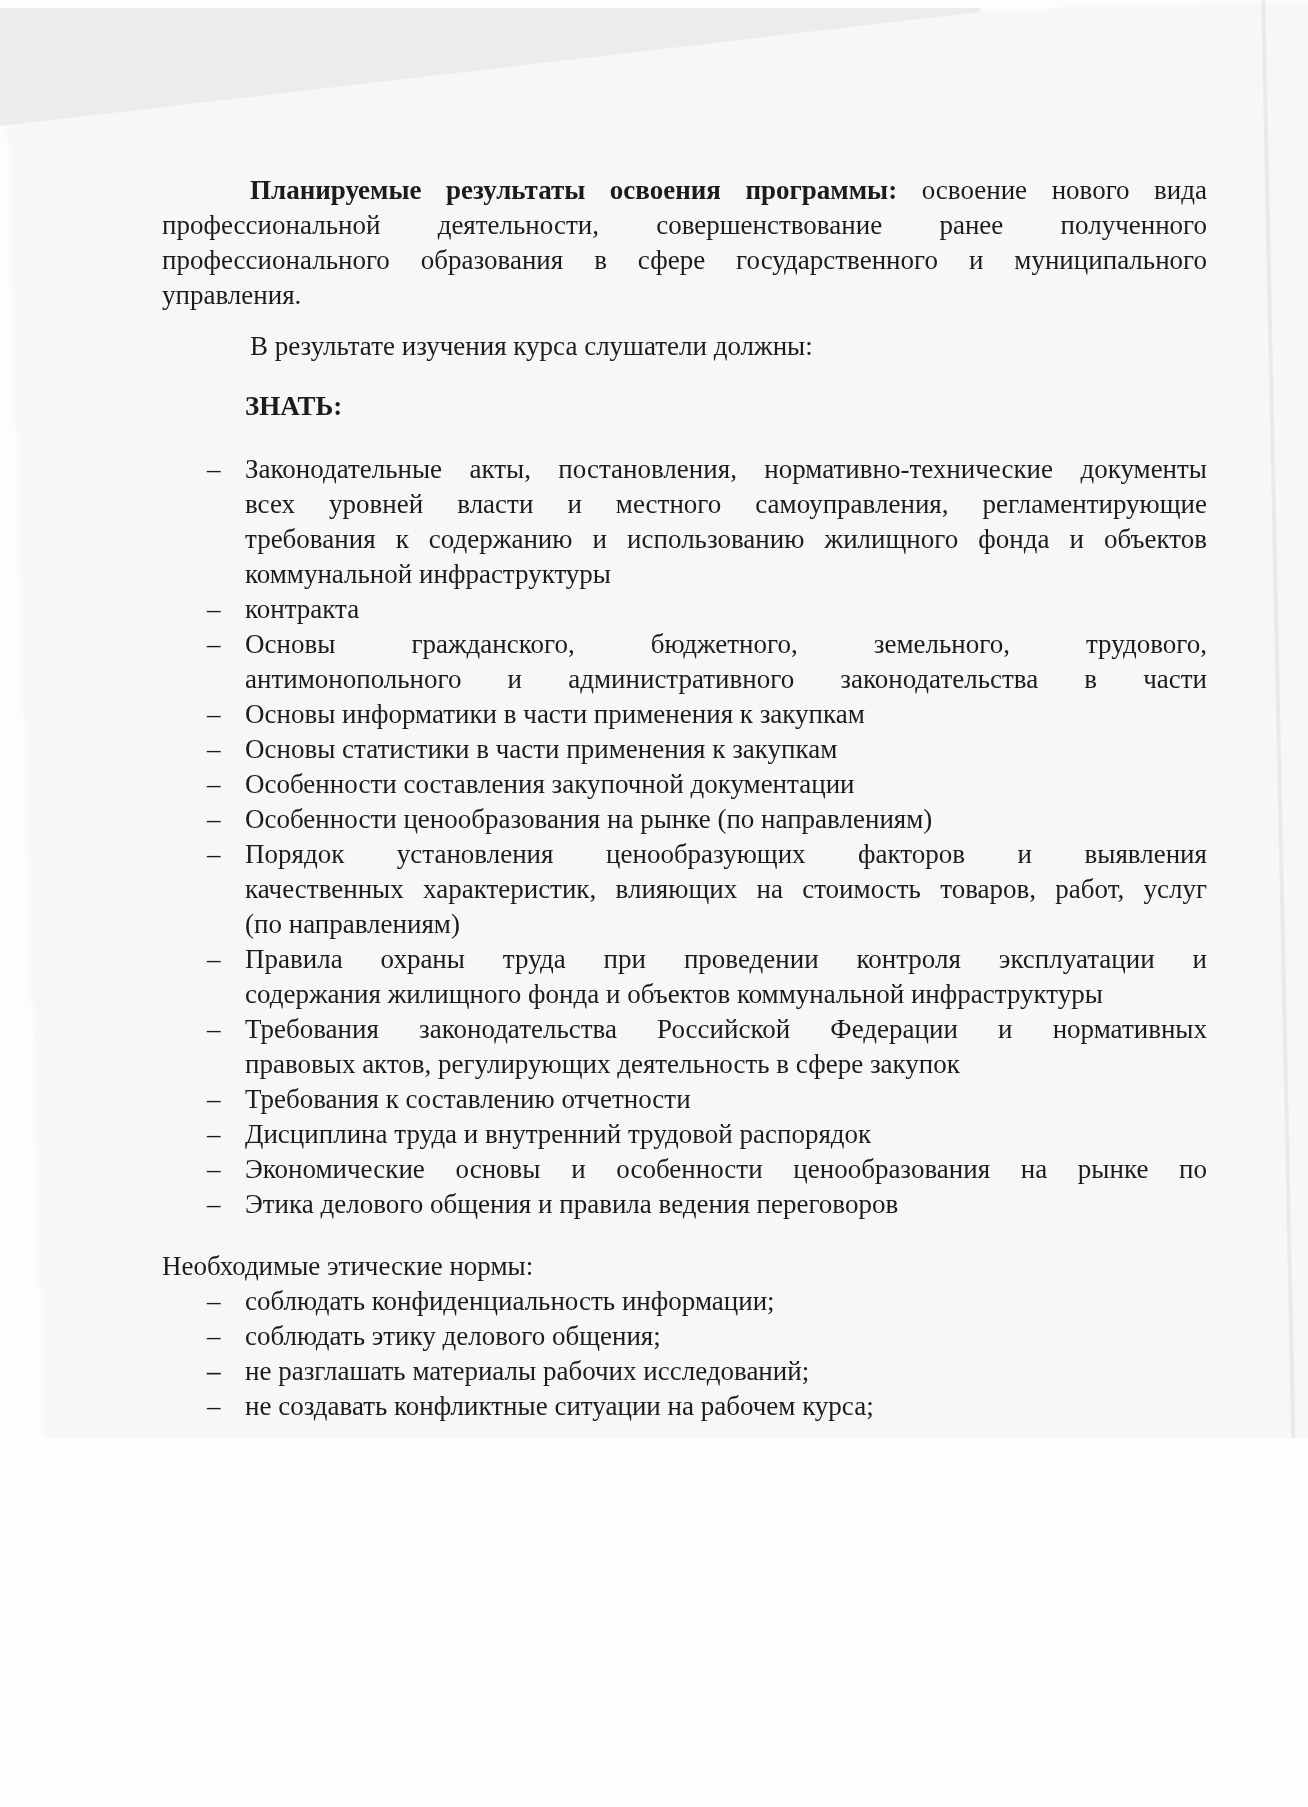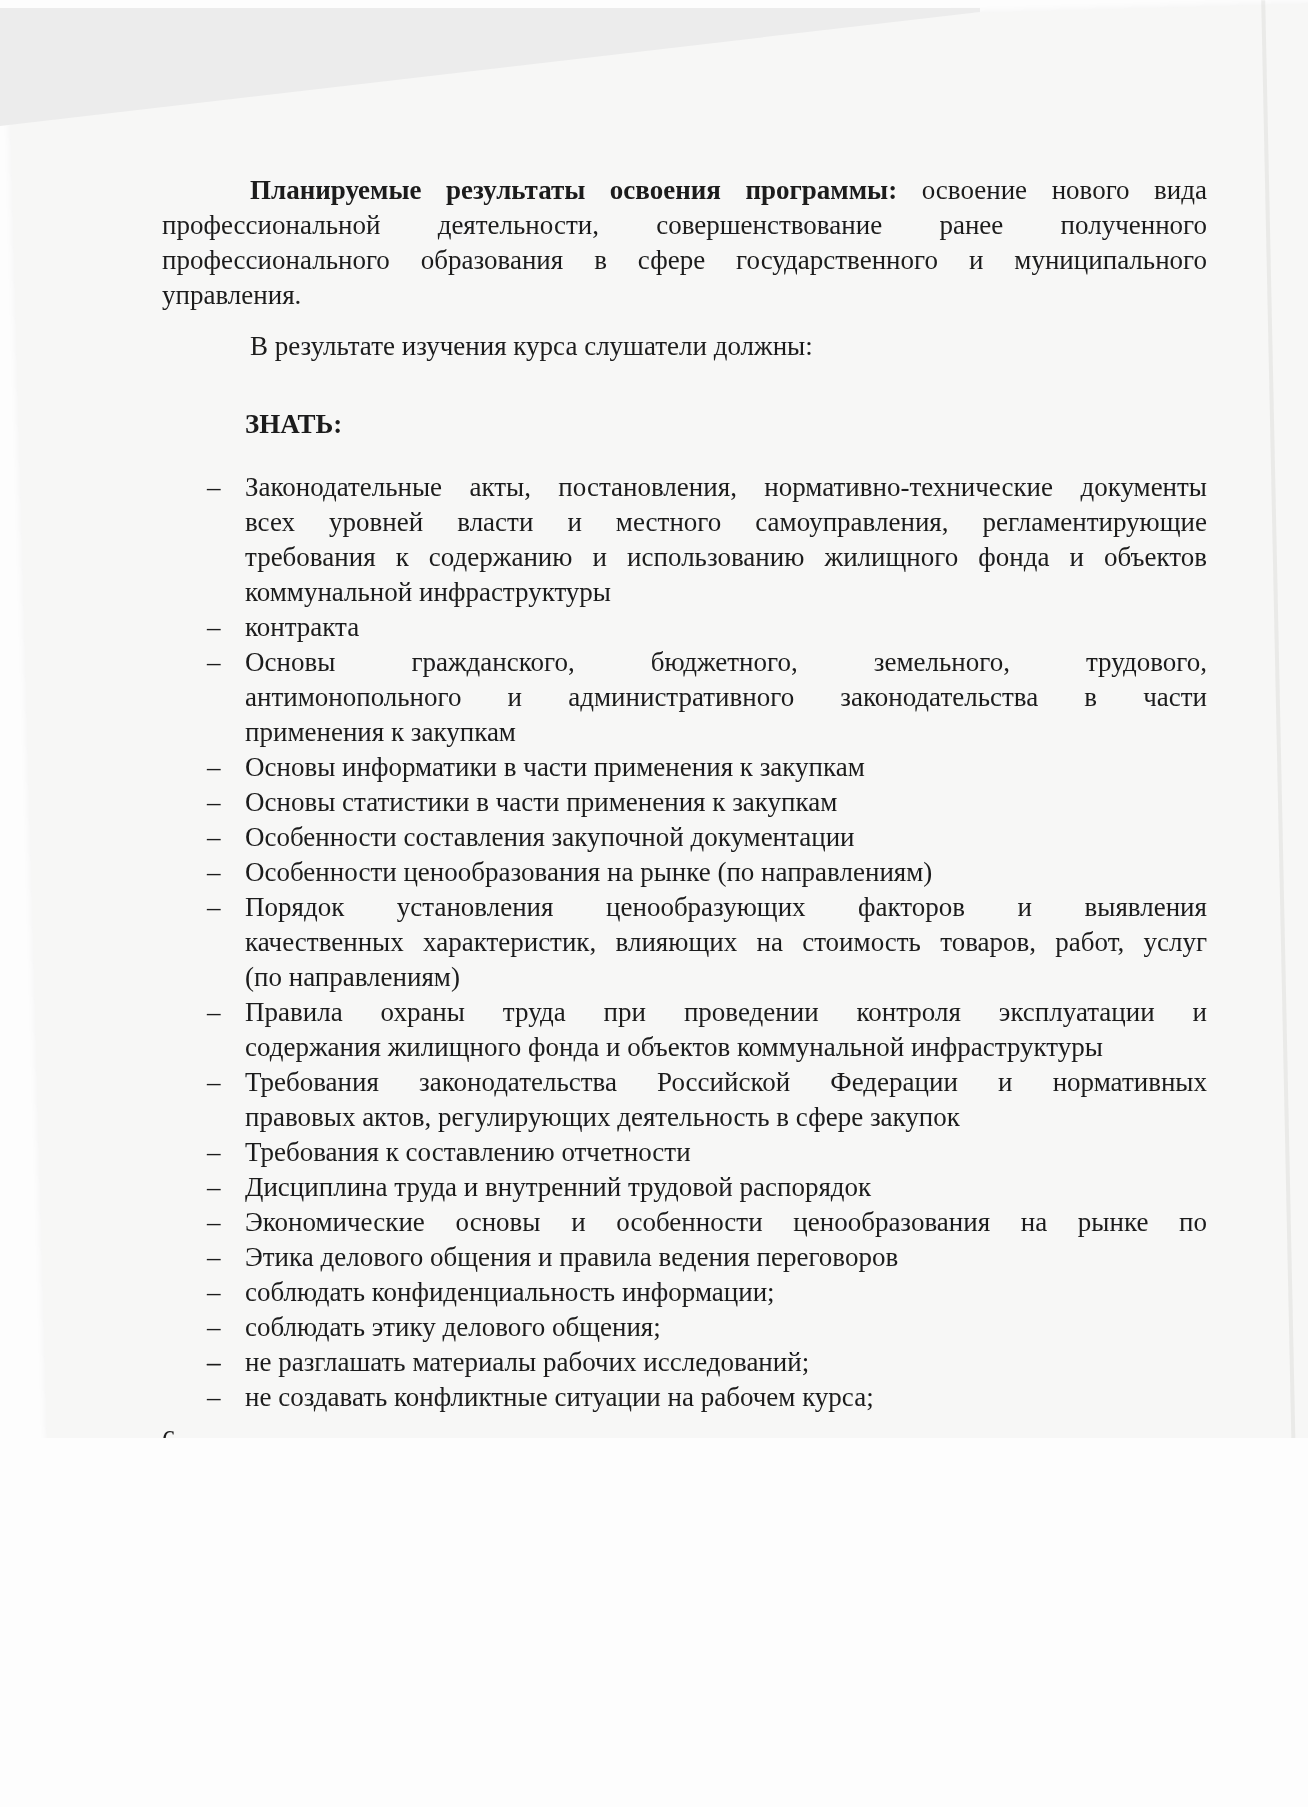--- a/index.html
+++ b/index.html
@@ -68,39 +68,38 @@
   <div class="text-layer" id="doc">
       <div class="block paragraph">
         <div class="line just ind"><span class="b">Планируемые результаты освоения программы:</span><span> освоение нового вида</span></div>
         <div class="line just"><span>профессиональной деятельности, совершенствование ранее полученного</span></div>
         <div class="line just"><span>профессионального образования в сфере государственного и муниципального</span></div>
         <div class="line"><span>управления.</span></div>
       </div>
       <div class="block paragraph" style="margin-top: 16px;">
         <div class="line ind"><span>В результате изучения курса слушатели должны:</span></div>
       </div>
-      <div class="block heading" style="margin-top: 43px;">
+      <div class="block heading" style="margin-top: 25px;">
         <div class="line"><span class="b">ЗНАТЬ:</span></div>
       </div>
       <div class="block bullet" style="margin-top: 28px;">
         <span class="dash">–</span>
         <div class="line just"><span>Законодательные акты, постановления, нормативно-технические документы</span></div>
         <div class="line just"><span>всех уровней власти и местного самоуправления, регламентирующие</span></div>
         <div class="line just"><span>требования к содержанию и использованию жилищного фонда и объектов</span></div>
         <div class="line"><span>коммунальной инфраструктуры</span></div>
       </div>
       <div class="block bullet">
         <span class="dash">–</span>
         <div class="line"><span>контракта</span></div>
       </div>
       <div class="block bullet">
         <span class="dash">–</span>
         <div class="line just"><span>Основы гражданского, бюджетного, земельного, трудового,</span></div>
         <div class="line just"><span>антимонопольного и административного законодательства в части</span></div>
-        <div class="line"><span>применения к закупкам</span></div>
       </div>
       <div class="block bullet">
         <span class="dash">–</span>
         <div class="line"><span>Основы информатики в части применения к закупкам</span></div>
       </div>
       <div class="block bullet">
         <span class="dash">–</span>
         <div class="line"><span>Основы статистики в части применения к закупкам</span></div>
       </div>
       <div class="block bullet">
@@ -136,20 +135,23 @@
         <div class="line"><span>Дисциплина труда и внутренний трудовой распорядок</span></div>
       </div>
       <div class="block bullet">
         <span class="dash">–</span>
         <div class="line just"><span>Экономические основы и особенности ценообразования на рынке по</span></div>
       </div>
       <div class="block bullet">
         <span class="dash">–</span>
         <div class="line"><span>Этика делового общения и правила ведения переговоров</span></div>
       </div>
+      <div class="block paragraph" style="margin-top: 27px;">
+        <div class="line"><span>Необходимые этические нормы:</span></div>
+      </div>
       <div class="block bullet">
         <span class="dash">–</span>
         <div class="line"><span>соблюдать конфиденциальность информации;</span></div>
       </div>
       <div class="block bullet">
         <span class="dash">–</span>
         <div class="line"><span>соблюдать этику делового общения;</span></div>
       </div>
       <div class="block bullet">
         <span class="dash">–</span>

